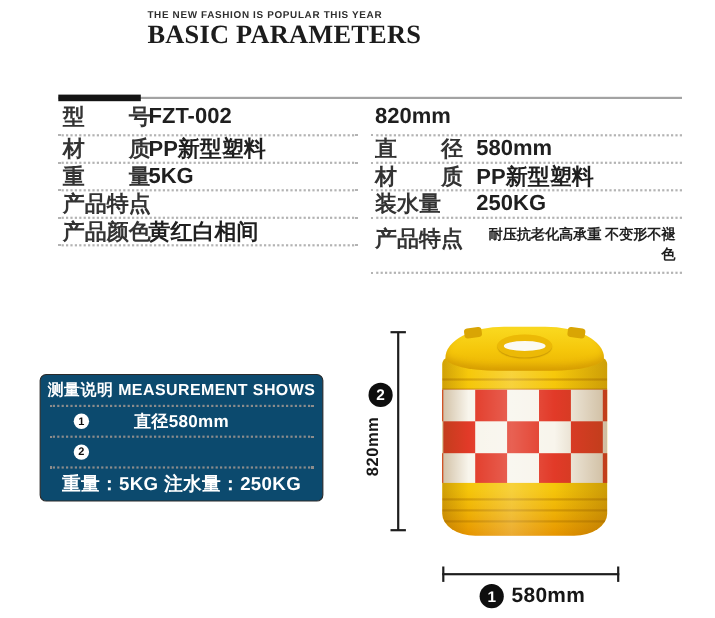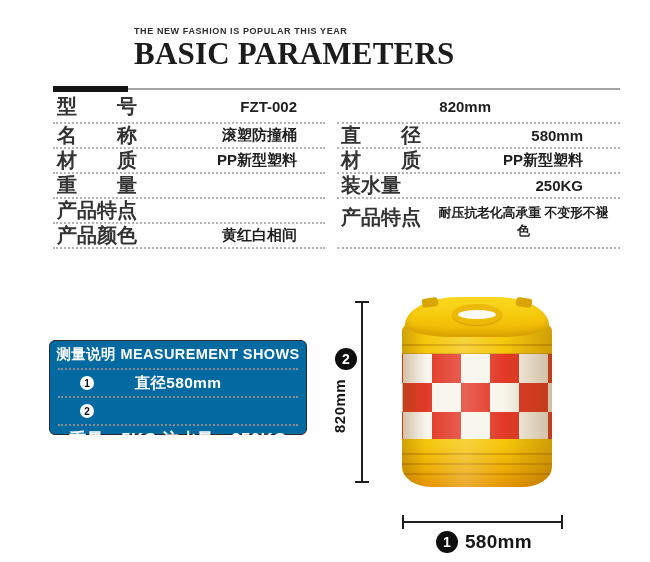--- a/index.html
+++ b/index.html
@@ -1,45 +1,45 @@
 <!DOCTYPE html>
 <html style="--yellow: #f5c60a; --red: #e23a28; --white: #f8f5ec;"><head>
 <meta charset="utf-8">
 <style>
   * { margin:0; padding:0; box-sizing:border-box; }
   html,body { background:#fff; }
   body { font-family:"Liberation Sans","DejaVu Sans",sans-serif; color:#2b2b2b; }
   .page { position:relative; width:650px; height:562px; background:#fff; overflow:hidden; }
 
   
-  .header { position:absolute; left:134px; top:26px; }
+  .header { position:absolute; left:134px; top:8px; }
   .tagline { font-size:9px; font-weight:bold; letter-spacing:.6px; color:#2e2e2e; }
-  .title { font-family:"Liberation Serif","DejaVu Serif",serif; font-size:31px; font-weight:bold;
+  .title { font-family:"Liberation Serif","DejaVu Serif",serif; font-size:24px; font-weight:bold;
            color:#1c1c1c; letter-spacing:.2px; line-height:1.05; margin-top:2px; }
   .subtitle { font-size:19px; font-weight:bold; color:#222; margin-top:2px; letter-spacing:1px; }
 
   
   .spec { position:absolute; left:53px; top:88px; width:567px; border-top:2px solid #a3a3a3; display:flex; }
   .spec .accent { position:absolute; left:0; top:-4px; width:75px; height:6px; background:#141414; }
   .col-left  { width:272px; }
   .col-gap   { width:12px; }
   .col-right { width:283px; }
   .srow { display:flex; align-items:center; height:25px; border-bottom:2px dotted #b3b3b3; padding-left:4px; }
   .srow.first { height:34px; }
   .srow.tall { height:50px; align-items:flex-start; padding-top:5px; }
   .slabel { font-size:20px; font-weight:bold; color:#333; white-space:pre; flex:none; }
   .col-left  .slabel { width:78px; }
   .col-right .slabel { width:92px; }
-  .sval { font-size:15px; font-weight:bold; color:#1f1f1f; text-align:right; }
+  .sval { font-size:20px; font-weight:bold; color:#1f1f1f; text-align:left; }
   .col-left  .sval { width:162px; }
   .col-right .sval { width:150px; }
-  .sval.small { font-size:13px; width:auto; flex:1; text-align:center; padding-right:6px; letter-spacing:-.2px; }
+  .sval.small { font-size:13px; width:auto; flex:1; text-align:right; padding-right:6px; letter-spacing:-.2px; }
 
   
-  .mbox { position:absolute; left:49px; top:340px; width:258px; height:95px; background:#0369a1;
+  .mbox { position:absolute; left:36px; top:340px; width:258px; height:116px; background:#0c4a6e;
           border-radius:6px; color:#fff; border:1px solid #2a2a2a; }
   .mbox .mtitle { height:27px; display:flex; align-items:center; justify-content:center;
                   font-size:14.5px; font-weight:bold; letter-spacing:.4px; }
   .msep { border-top:2px dotted #8c8c8c; margin:0 8px; }
   .mrow { position:relative; height:26px; display:flex; align-items:center; justify-content:center; }
   .mnum { position:absolute; left:30px; top:6px; width:14px; height:14px; border-radius:50%;
           background:#fff; color:#0c0c0c; font-size:10px; font-weight:bold;
           display:flex; align-items:center; justify-content:center; }
   .mtext { font-size:15.5px; font-weight:bold; letter-spacing:.3px; }
   .mfooter { height:26px; display:flex; align-items:center; justify-content:center;
@@ -94,29 +94,26 @@
 
   <div class="spec">
     <div class="accent"></div>
 
     <div class="col-left">
       <div class="srow first">
         <span class="slabel">型　　号</span>
         <span class="sval">FZT-002</span>
       </div>
       <div class="srow">
-        <span class="slabel">名　　称</span>
-        <span class="sval">滚塑防撞桶</span>
-      </div>
-      <div class="srow">
         <span class="slabel">材　　质</span>
         <span class="sval">PP新型塑料</span>
       </div>
       <div class="srow">
         <span class="slabel">重　　量</span>
+        <span class="sval">5KG</span>
       </div>
       <div class="srow">
         <span class="slabel">产品特点</span>
         <span class="sval"></span>
       </div>
       <div class="srow">
         <span class="slabel">产品颜色</span>
         <span class="sval">黄红白相间</span>
       </div>
     </div>

